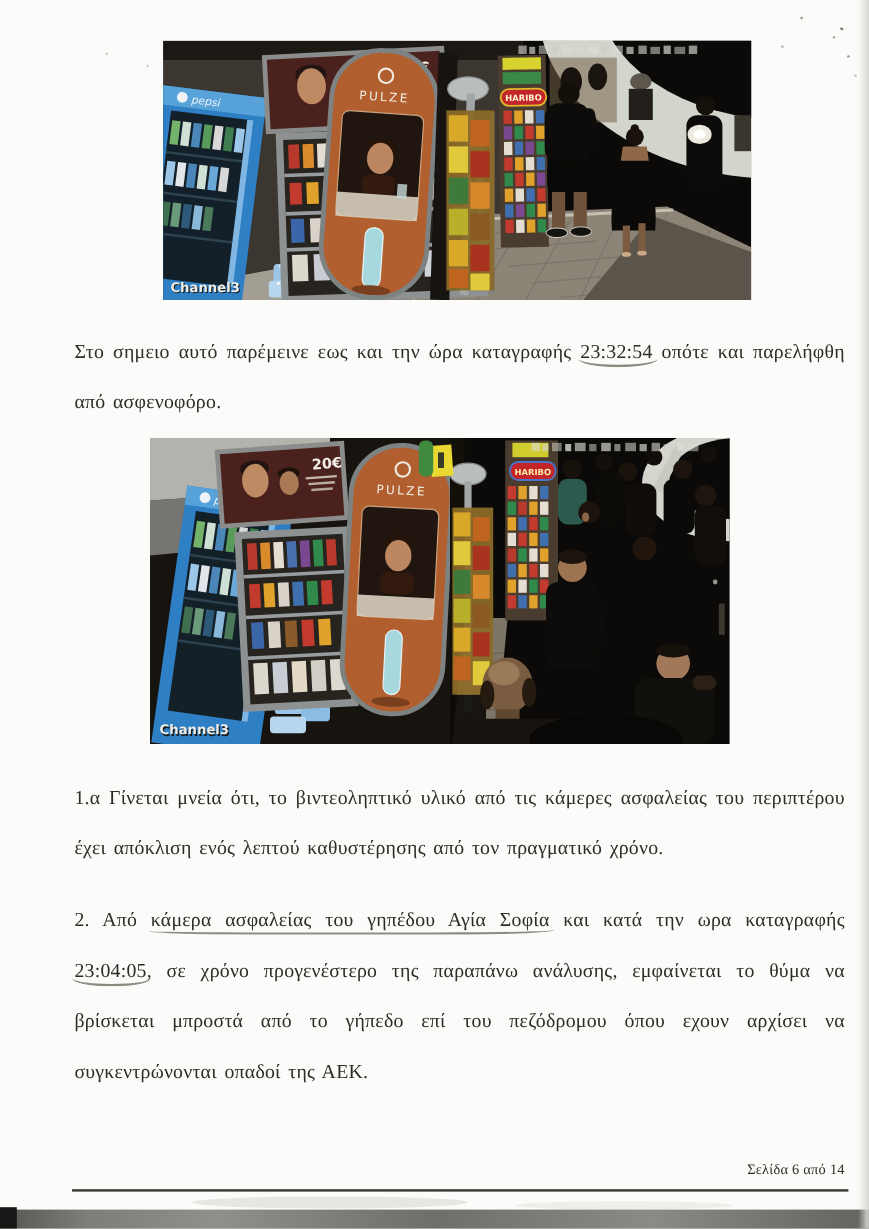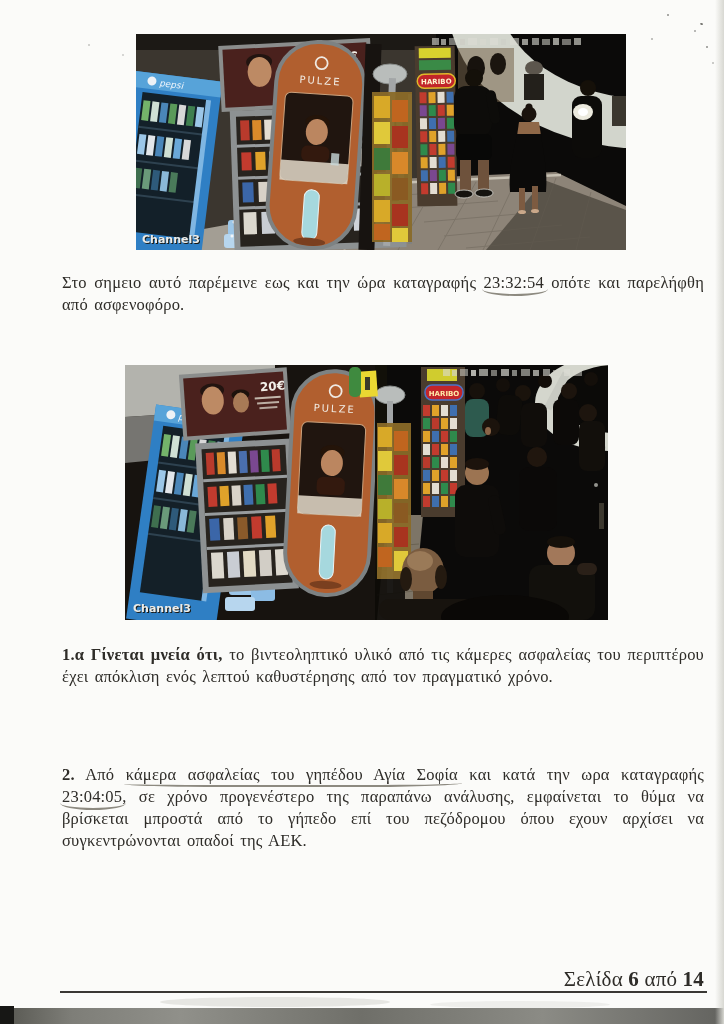--- a/index.html
+++ b/index.html
@@ -15,37 +15,37 @@
   
   .cctv{position:absolute;margin:0;padding:0;line-height:0;}
   .cctv svg{display:block;}
   .cctv1{left:136px;top:34px;width:490px;height:216px;}
   .cctv2{left:125px;top:365px;width:483px;height:255px;}
   .cam-label{font-family:"DejaVu Sans","Liberation Sans",sans-serif;font-weight:600;}
   .brand{font-family:"DejaVu Sans","Liberation Sans",sans-serif;}
   
   .para{
     position:absolute;left:62px;width:642px;margin:0;
-    font-size:16.5px;line-height:22px;text-align:justify;
+    font-size:16.5px;line-height:42px;text-align:justify;
     letter-spacing:.2px;word-spacing:2px;
   }
   .p1{top:272px;}
   .p1a{top:644px;}
-  .p2{top:764px;}
-  .bold{font-weight:bold;}
+  .p2{top:746px;}
+  .bold{font-weight:normal;}
   .hand-u{position:relative;white-space:nowrap;}
   .hand-u::after{
     content:"";position:absolute;left:-2px;right:-4px;bottom:-4px;height:6px;
     border-bottom:2px solid #8d8a80;border-radius:50% 50% 50% 50% / 0 0 7px 7px;
   }
   .hand-u.flat::after{border-radius:30% 30% 30% 30% / 0 0 4px 3px;bottom:-3px;}
   
   .footer-text{
     position:absolute;left:400px;top:967px;width:304px;text-align:right;
-    font-size:21px;letter-spacing:.2px;
+    font-size:12px;letter-spacing:.2px;
   }
   .footer-rule{position:absolute;left:60px;top:991px;width:647px;height:2px;background:#3a3834;}
   .bottom-band{
     position:absolute;left:0;top:1008px;width:724px;height:16px;
     background:linear-gradient(90deg,#55554f 0%,#7e7e78 10%,#90908a 25%,#6f6f69 50%,#8b8b85 75%,#63635f 100%);
   }
   .band-black{position:absolute;left:0;top:1006px;width:14px;height:18px;background:#171715;}
   .band-smudge{position:absolute;border-radius:50%;}
   .sm1{left:160px;top:997px;width:230px;height:10px;background:#dadad6;opacity:.65;}
   .sm2{left:430px;top:1001px;width:180px;height:7px;background:#e2e2de;opacity:.5;}

